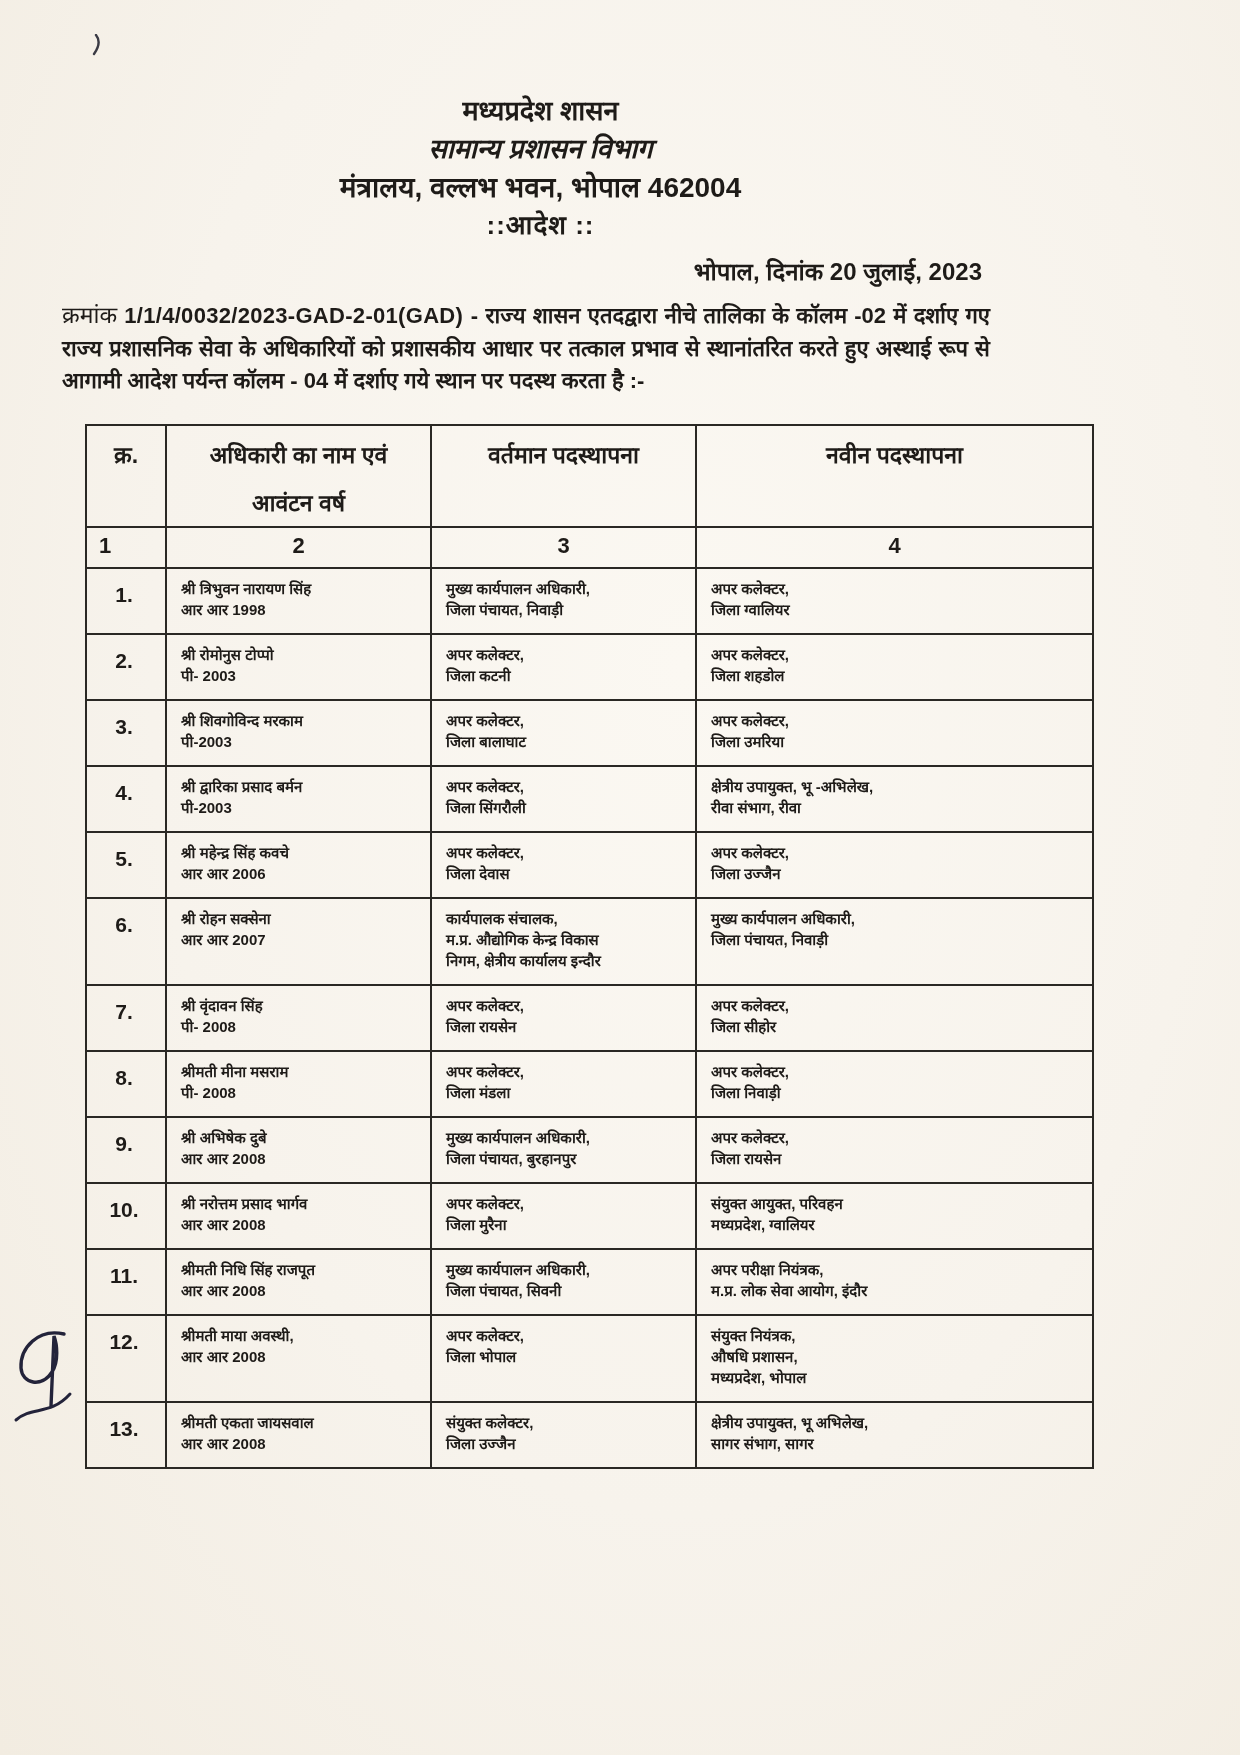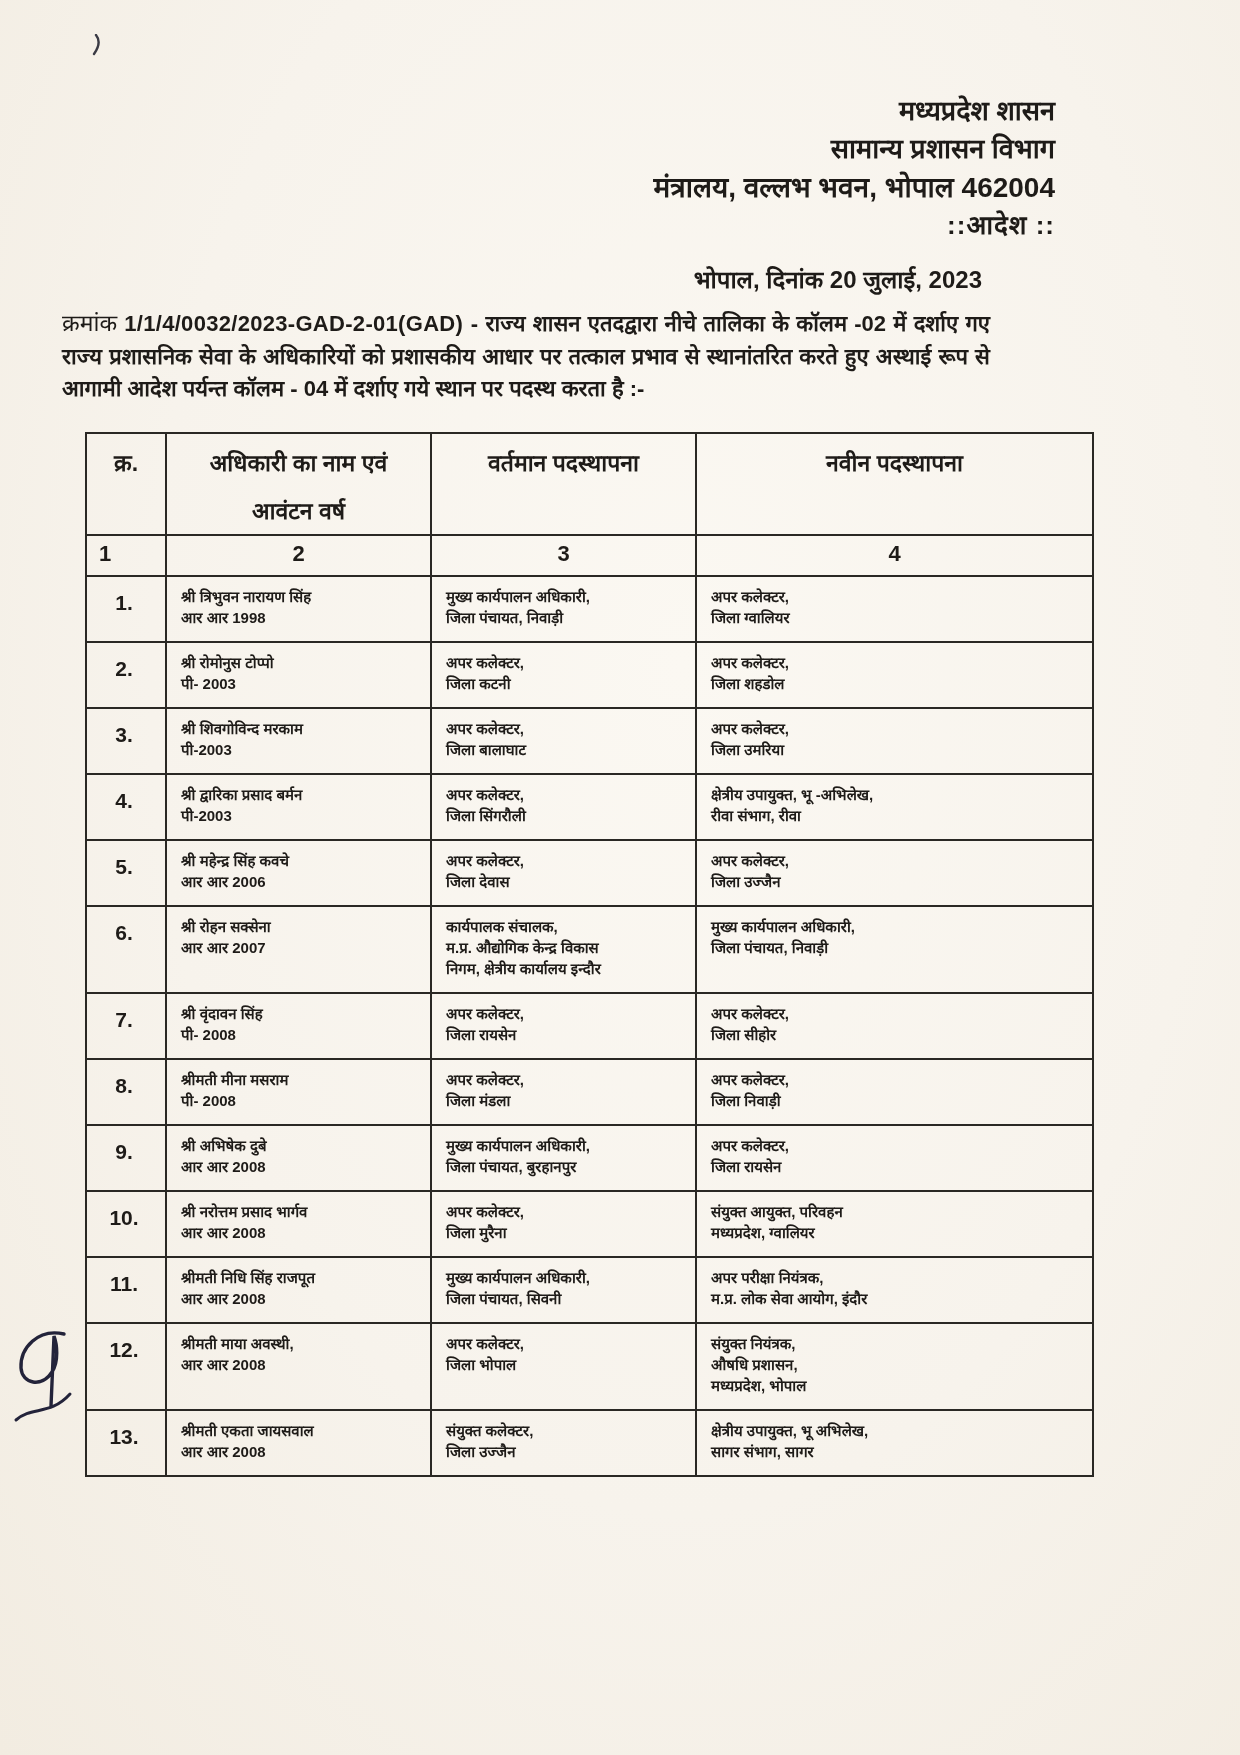--- a/index.html
+++ b/index.html
@@ -13,35 +13,35 @@
     background:#ece7df;
   }
   .page {
     position:absolute; inset:0;
     background: radial-gradient(ellipse at 55% 38%, #fbf8f2 0%, #f7f3ec 55%, #f2ece1 100%);
   }
   
   .doc-header {
     margin-top:98px;
     width:1055px;
-    text-align:right;
+    text-align:center;
     font-weight:700;
     line-height:1.0;
     padding-left:26px;
   }
   .org1 { font-size:27px; }
-  .org2 { font-size:27px; margin-top:11px; }
+  .org2 { font-size:27px; margin-top:11px;font-style:italic; }
   .org3 { font-size:28px; margin-top:11px; }
   .order-heading { font-size:26px; margin-top:10px; letter-spacing:1px; }
   .place-date {
     width:982px;
     text-align:right;
     font-weight:700;
     font-size:24px;
-    margin-top:24px;
+    margin-top:16px;
   }
   .body-para {
     margin:12px 0 0 62px;
     width:928px;
     font-size:22px;
     font-weight:600;
     line-height:1.47;
     text-align:justify;
   }
   .ref-label { font-weight:400; font-size:23px; }

